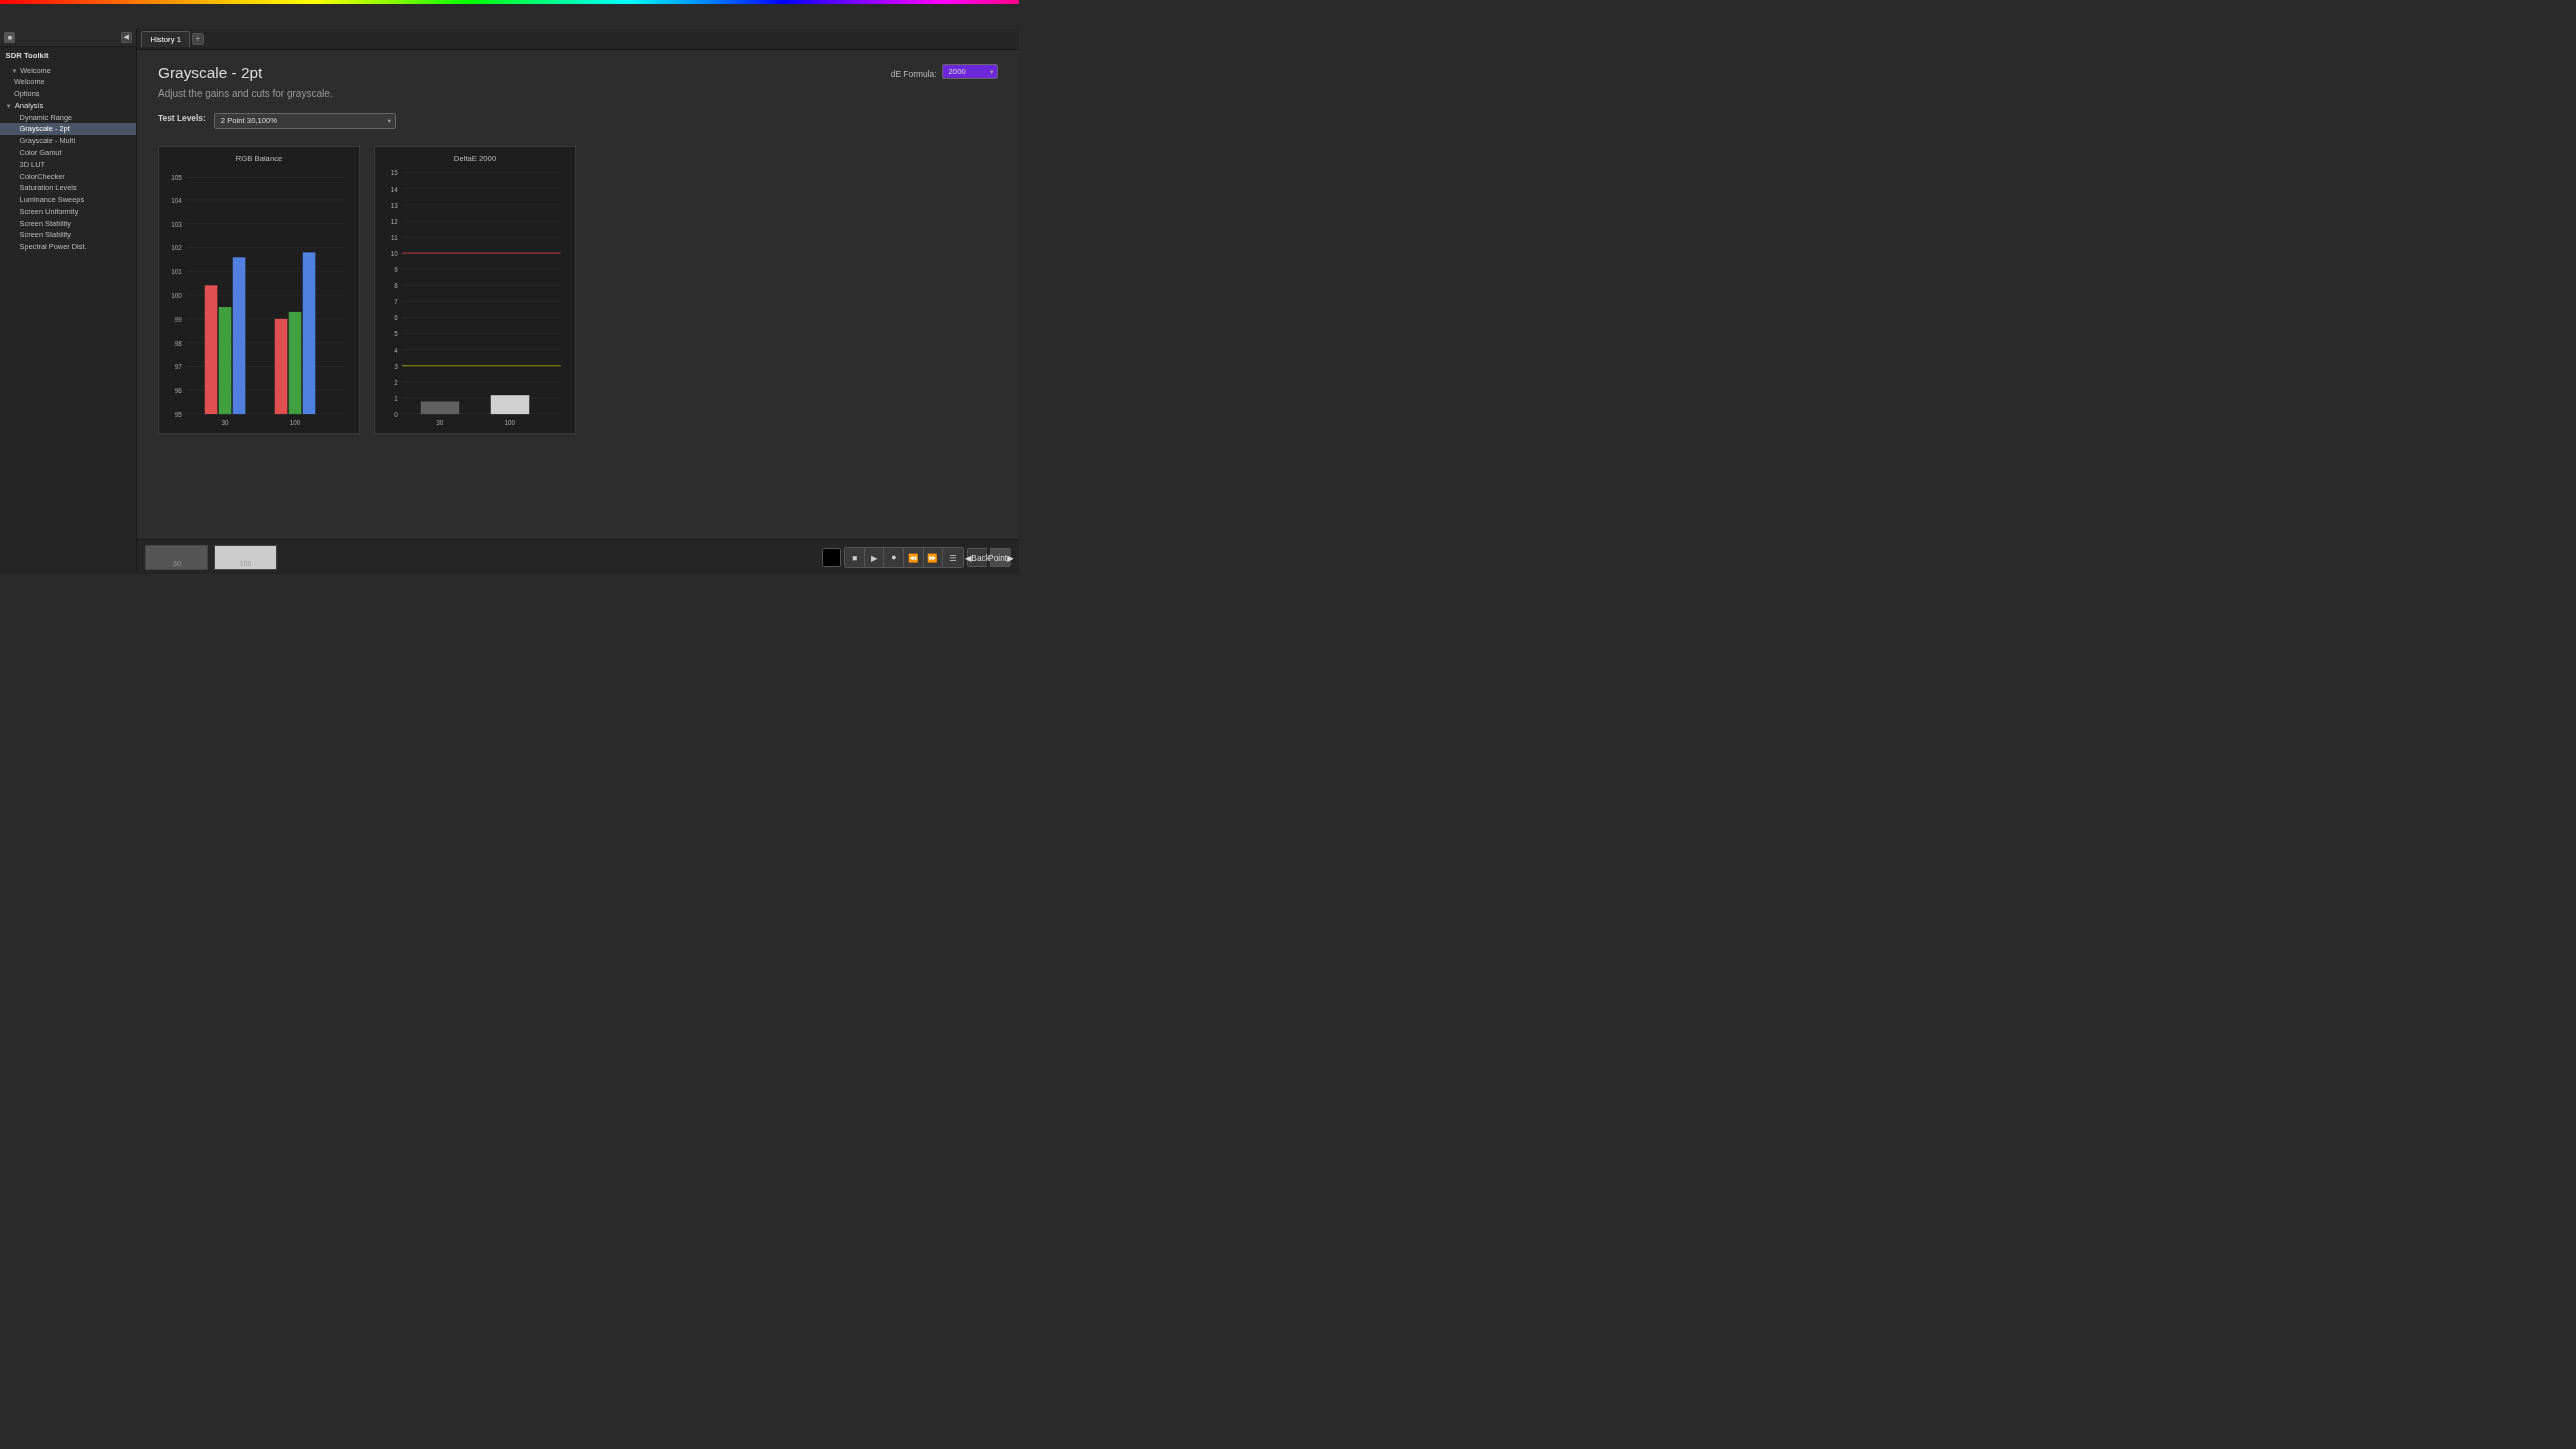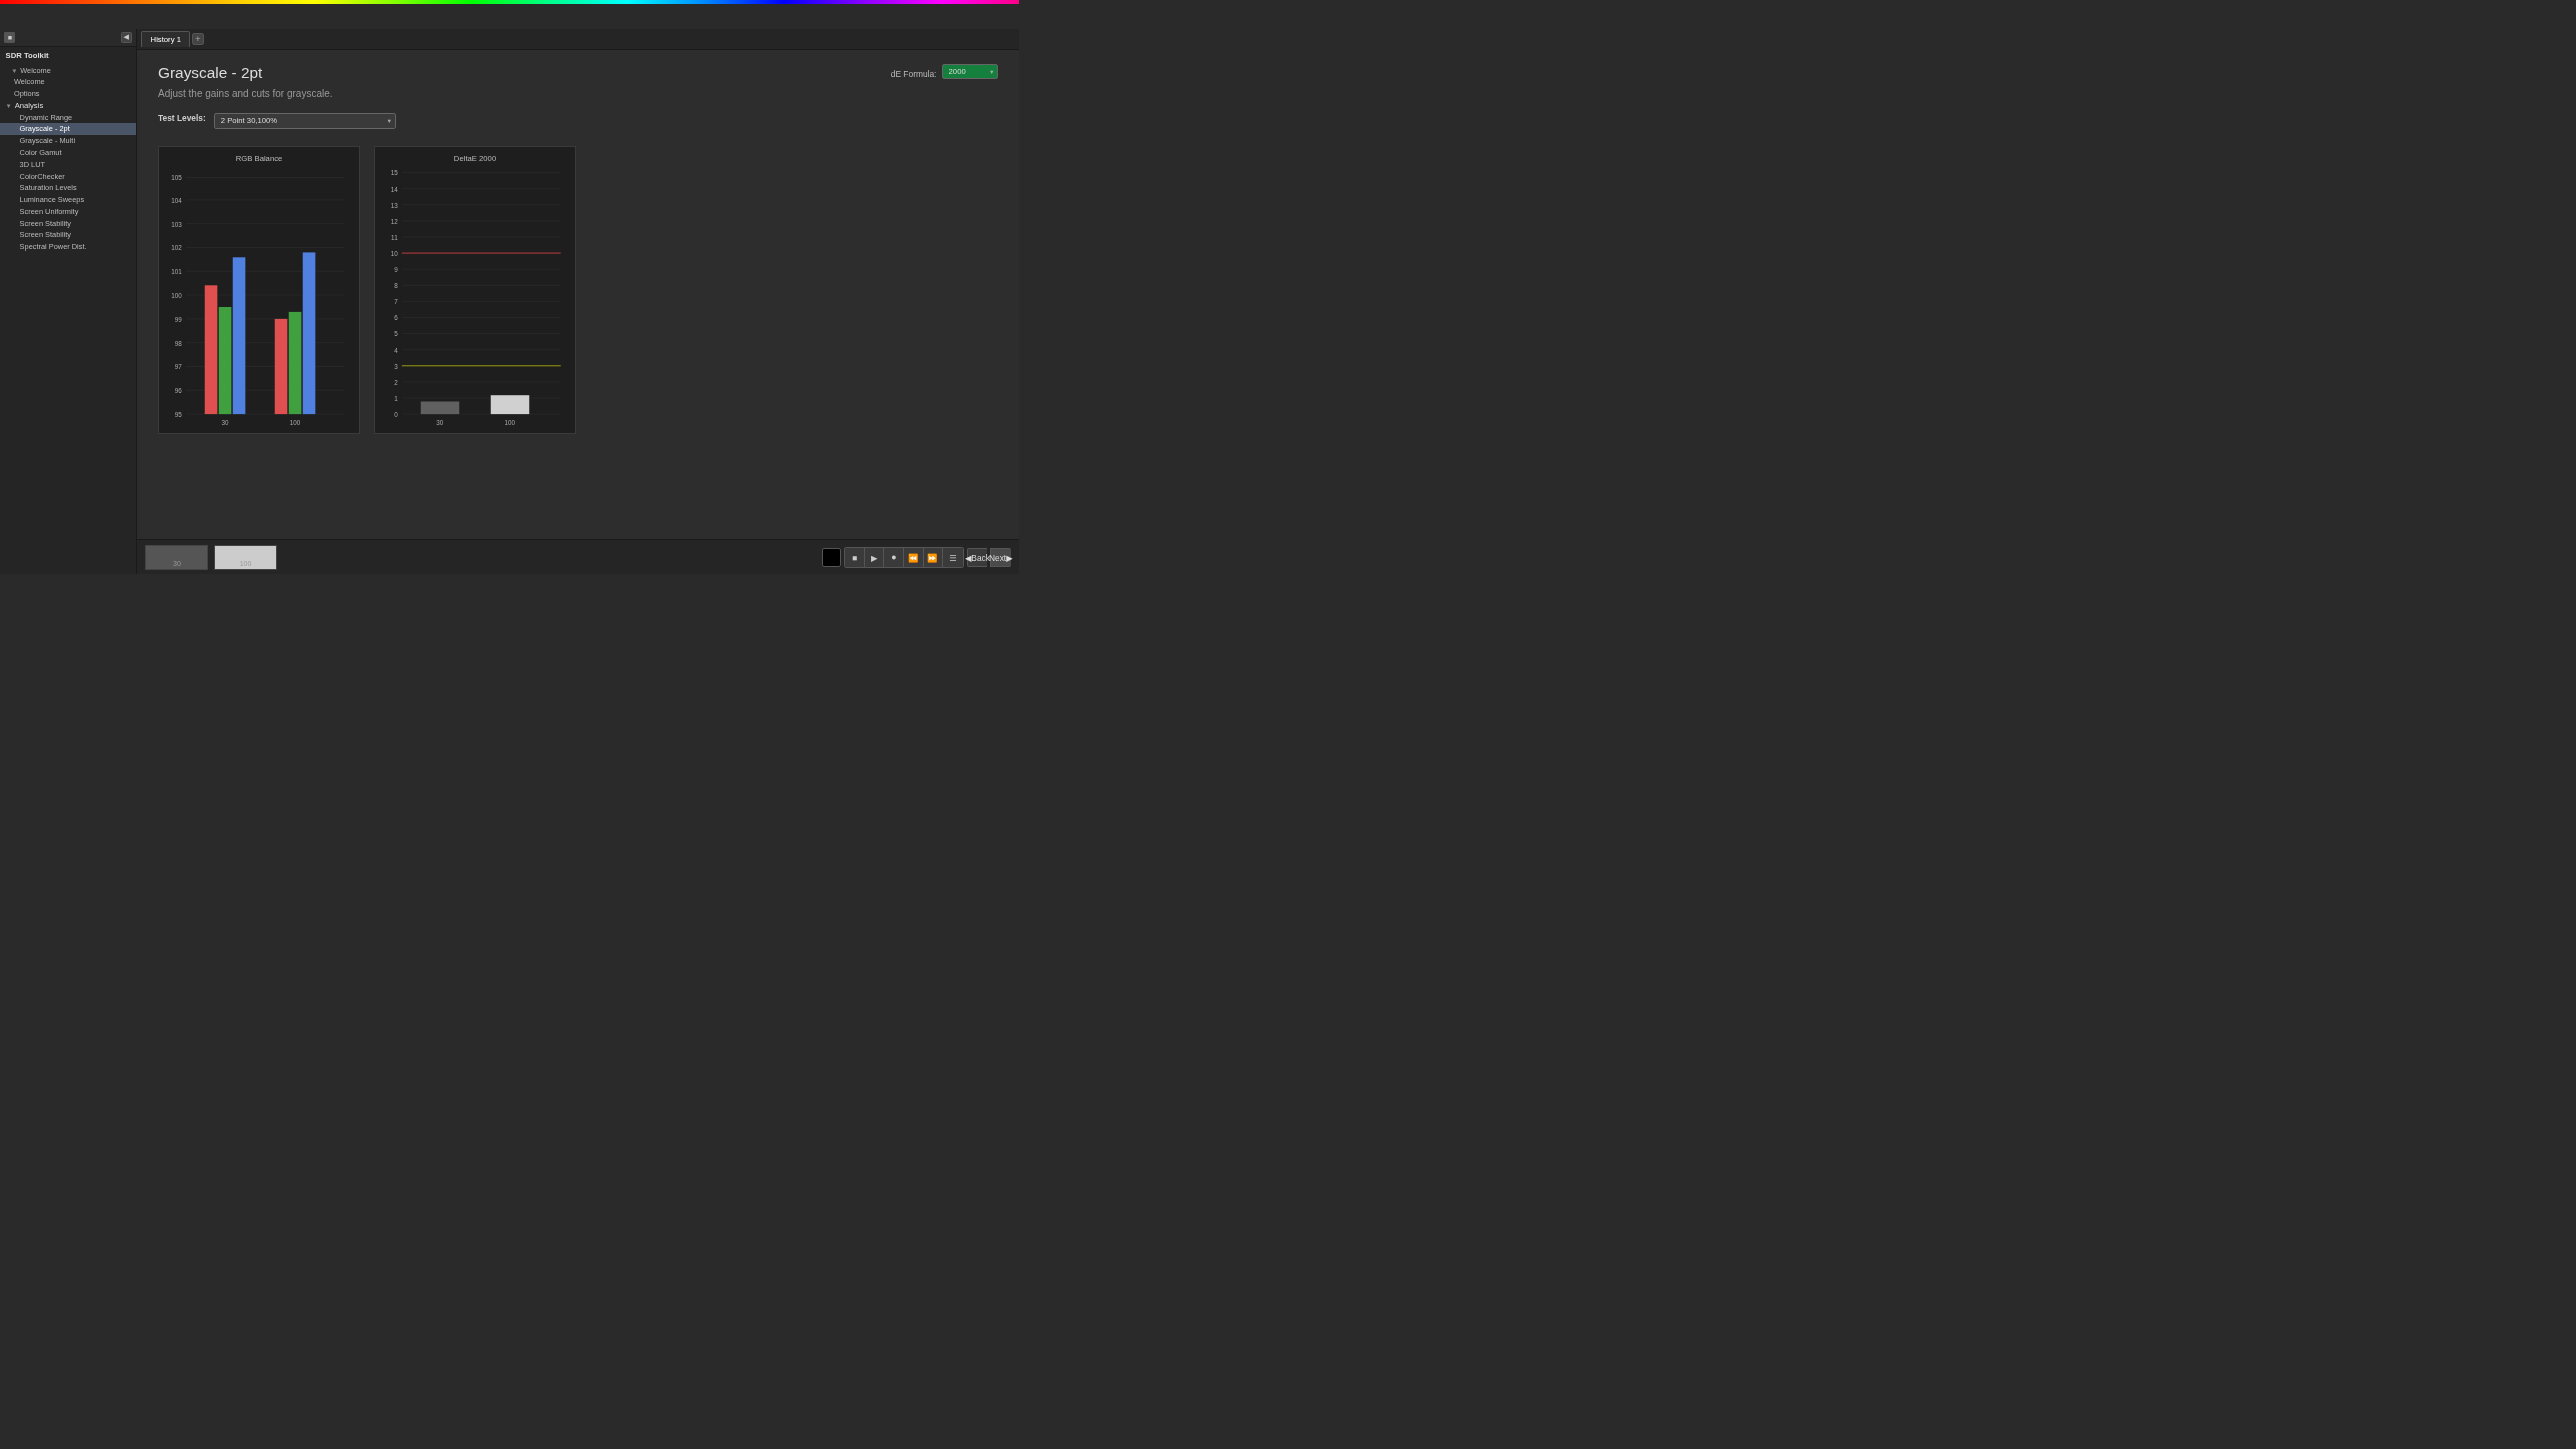--- a/index.html
+++ b/index.html
@@ -303,21 +303,21 @@
       align-items: flex-end;
       gap: 5.6px;
     }
 
     .de-formula-label {
       font-size: 8.4px;
       color: #bbb;
     }
 
     .de-formula-select {
-      background: #15803d;
+      background: #6d28d9;
       border: 0.7px solid #666;
       color: #ddd;
       padding: 2.1px 14px 2.1px 5.6px;
       font-size: 7.7px;
       border-radius: 2.1px;
       appearance: none;
       cursor: pointer;
       min-width: 56px;
     }
 
@@ -774,21 +774,21 @@
           <button class="nav-btn">⏪</button>
           <button class="nav-btn">⏩</button>
           <button class="nav-btn">☰</button>
         </div>
 
         <button class="nav-btn back-btn">
           <span>◀ </span>
             <span>Back</span>
         </button>
         <button class="nav-btn next-btn">
-          <span>Next</span>
+          <span>Point</span>
             <span> ▶</span>
         </button>
       </div>
     </div>
 
   </div>
 </div>
 
 
 </body></html>

